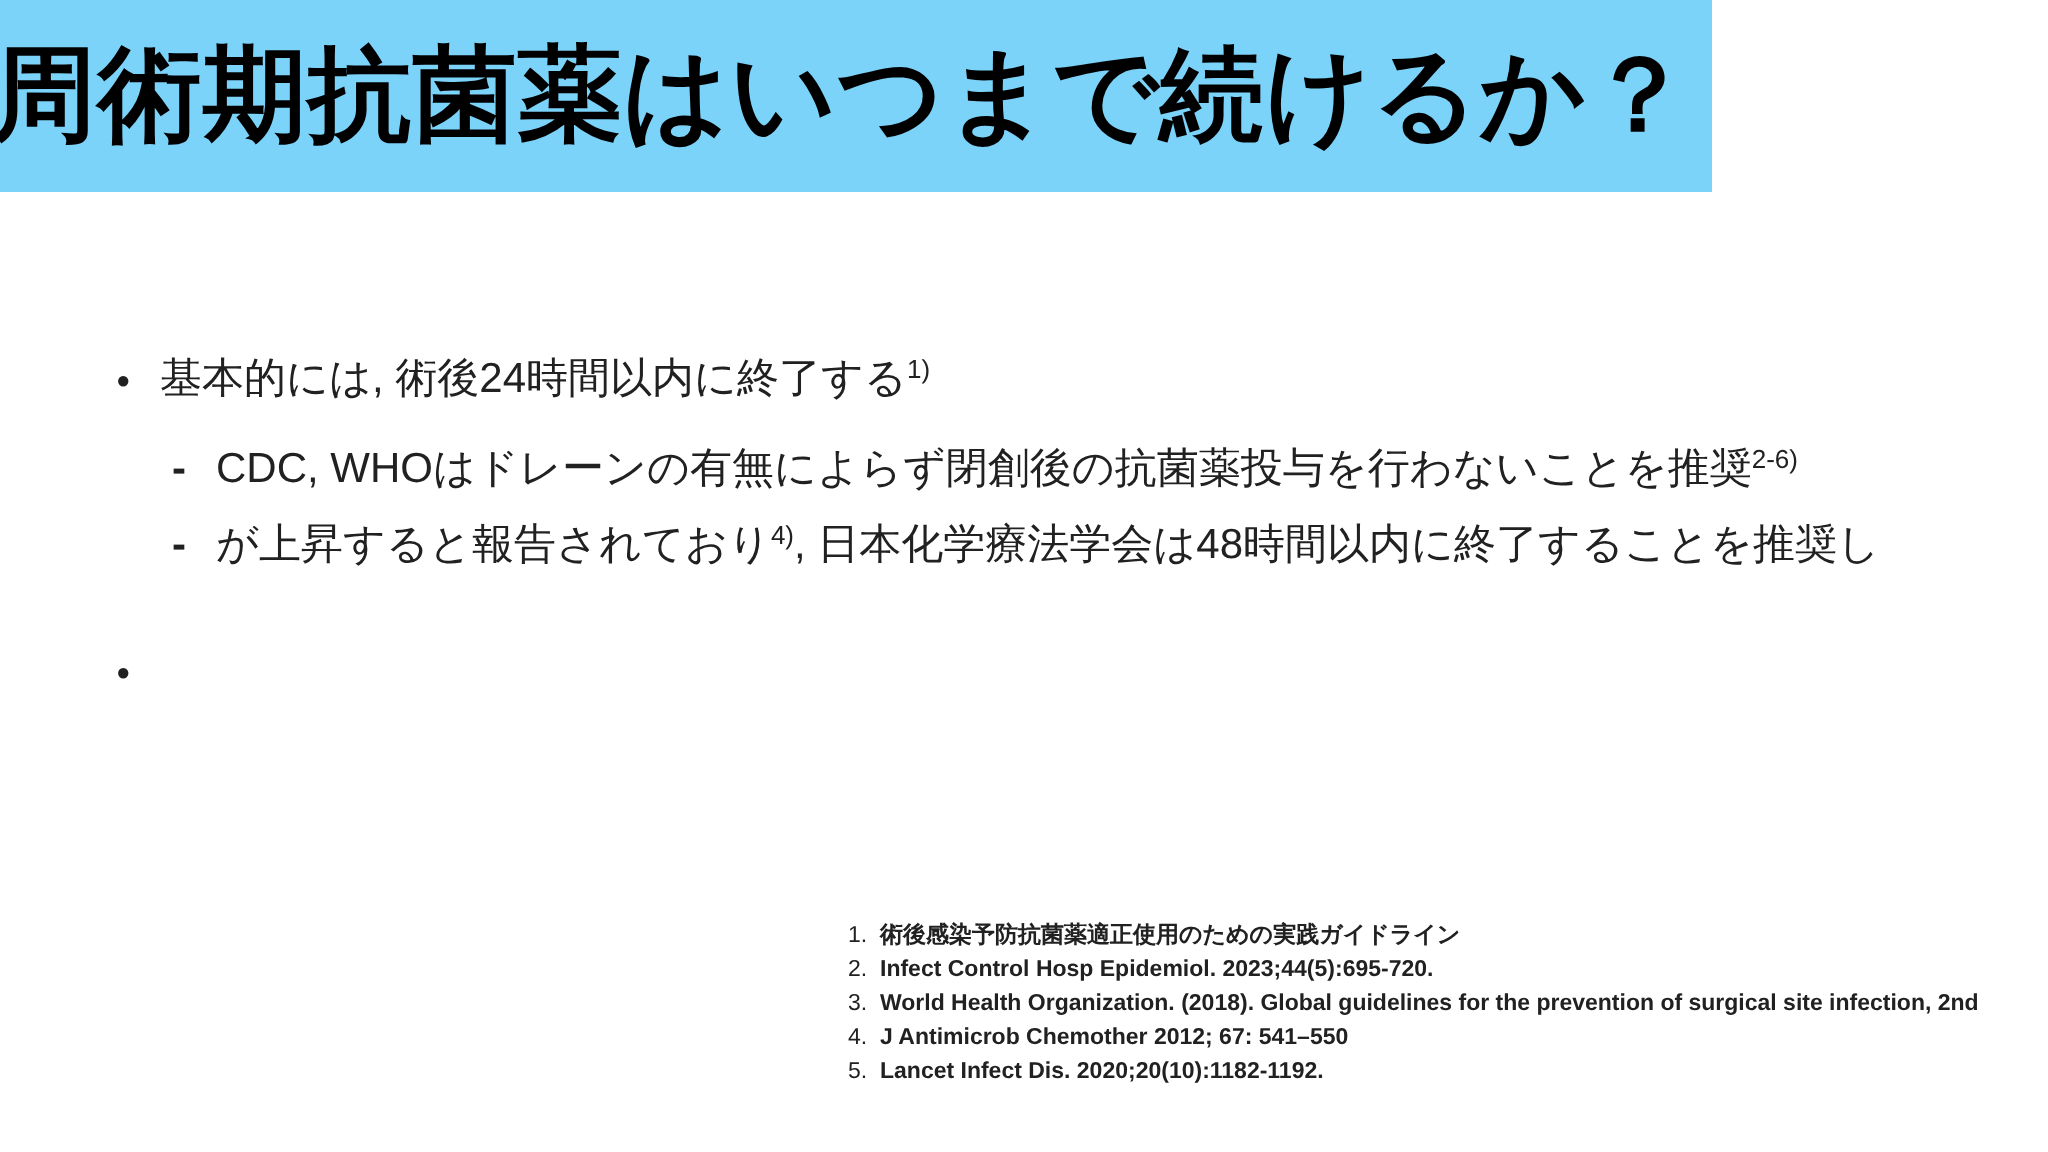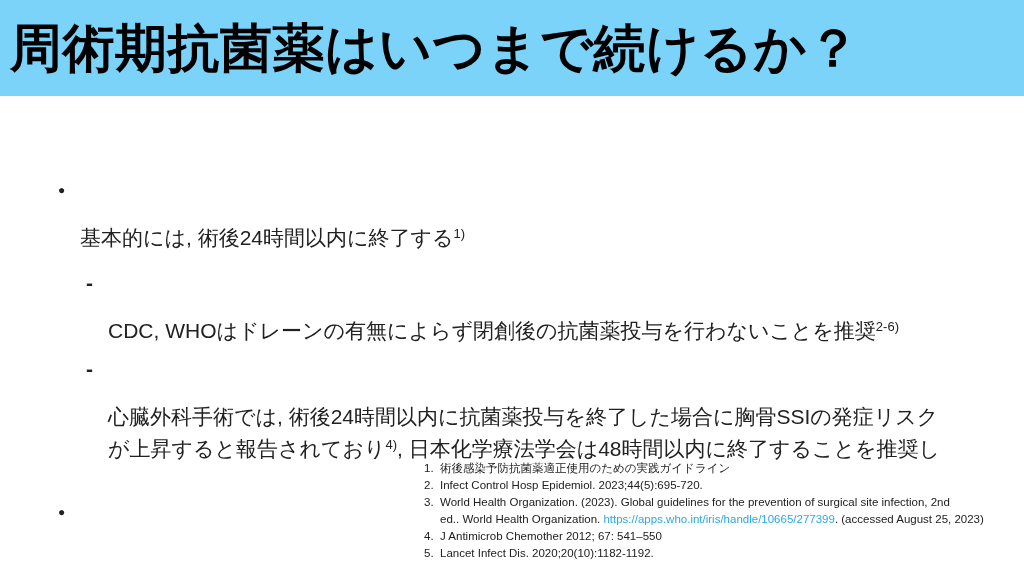--- a/index.html
+++ b/index.html
@@ -8,26 +8,26 @@
     width: 1024px;
     height: 576px;
     background: #ffffff;
     overflow: hidden;
     font-family: "Liberation Sans", "DejaVu Sans", sans-serif;
   }
   
   .title-bar {
     position: absolute;
     top: 0; left: 0;
-    width: 1024px;
+    width: 856px;
     height: 96px;
     background: #7CD3F9;
     display: flex;
     align-items: center;
-    justify-content: flex-start;
+    justify-content: flex-end;
   }
   .title-bar h1 {
     margin: 0;
     padding: 0 10px;
     font-size: 52px;
     line-height: 1;
     font-weight: bold;
     color: #000000;
     white-space: nowrap;
     letter-spacing: 0.5px;
@@ -44,21 +44,21 @@
   }
   .bullet-row { display: flex; align-items: flex-start; }
   .marker {
     flex: 0 0 22px;
     width: 22px;
     line-height: 32px;
     color: #212121;
   }
   .marker.dot { font-size: 12px; }
   .marker.dash { font-weight: bold; }
-  .text { flex: 1 1 auto; margin-top: 48px; }
+  .text { flex: 1 1 auto; }
   .line { white-space: nowrap; }
   sup {
     font-size: 62%;
     line-height: 0;
     vertical-align: 7px;
   }
   .sub { margin-left: 28px; }
   .sub1 { margin-top: 13px; }
   .sub2 { margin-top: 6px; }
   .b2  { margin-top: 31px; }
@@ -67,21 +67,21 @@
     position: absolute;
     left: 424px;
     top: 460px;
     width: 596px;
     font-size: 11.5px;
     line-height: 17px;
     color: #212121;
   }
   .ref-row { display: flex; align-items: flex-start; }
   .ref-num { flex: 0 0 16px; width: 16px; }
-  .ref-text { flex: 1 1 auto; }
+  .ref-text { flex: 1 1 auto; font-weight: bold; }
   .ref-line { white-space: nowrap; }
   .link { color: #2BA8E0; text-decoration: none; cursor: pointer; }
 </style>
 </head>
 <body>
 
 <div class="slide">
 
   <header class="title-bar">
     <h1>周術期抗菌薬はいつまで続けるか？</h1>
@@ -101,21 +101,20 @@
       <div class="bullet-row sub1">
         <span class="marker dash">-</span>
         <div class="text">
           <div class="line"><span>CDC, WHOはドレーンの有無によらず閉創後の抗菌薬投与を行わないことを推奨</span><sup>2-6)</sup></div>
         </div>
       </div>
 
       <div class="bullet-row sub2">
         <span class="marker dash">-</span>
         <div class="text">
-          <div class="line"><span>心臓外科手術では, 術後24時間以内に抗菌薬投与を終了した場合に胸骨SSIの発症リスク</span></div>
           <div class="line"><span>が上昇すると報告されており</span><sup>4)</sup><span>, 日本化学療法学会は48時間以内に終了することを推奨し</span></div>
         </div>
       </div>
 
     </div>
 
     <div class="bullet-row b2">
       <span class="marker dot">●</span>
       <div class="text">
       </div>
@@ -135,22 +134,21 @@
     <div class="ref-row">
       <span class="ref-num">2.</span>
       <div class="ref-text">
         <div class="ref-line">Infect Control Hosp Epidemiol. 2023;44(5):695-720.</div>
       </div>
     </div>
 
     <div class="ref-row">
       <span class="ref-num">3.</span>
       <div class="ref-text">
-        <div class="ref-line">World Health Organization. (2023). Global guidelines for the prevention of surgical site infection, 2nd</div>
-        <div class="ref-line"><span>ed.. World Health Organization. </span><a class="link">https://apps.who.int/iris/handle/10665/277399</a><span>. (accessed August 25, 2023)</span></div>
+        <div class="ref-line">World Health Organization. (2018). Global guidelines for the prevention of surgical site infection, 2nd</div>
       </div>
     </div>
 
     <div class="ref-row">
       <span class="ref-num">4.</span>
       <div class="ref-text">
         <div class="ref-line">J Antimicrob Chemother 2012; 67: 541–550</div>
       </div>
     </div>
 

